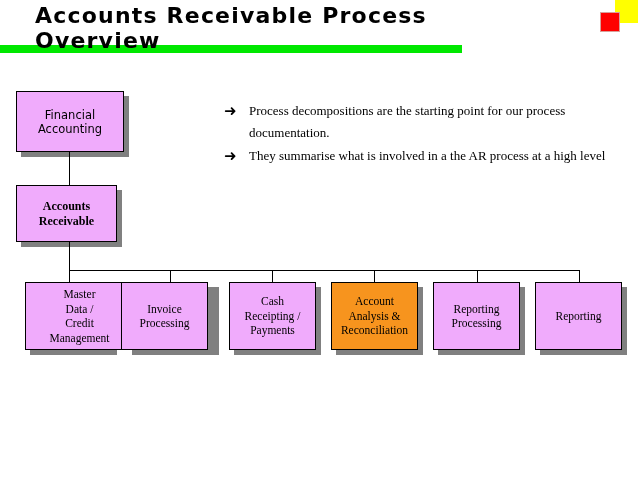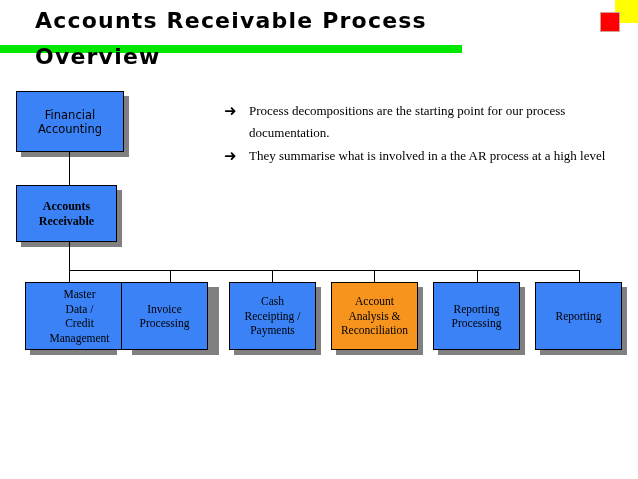--- a/index.html
+++ b/index.html
@@ -39,21 +39,21 @@
     width: 462px; height: 8px;
     background: #00e800;
   }
   #slide-title {
     position: absolute;
     left: 35px; top: 3px;
     width: 560px;
     font-family: "DejaVu Sans", "Liberation Sans", sans-serif;
     font-weight: bold;
     font-size: 22px;
-    line-height: 36px;
+    line-height: 25px;
     letter-spacing: 1.2px;
     color: #000000;
     white-space: pre-line;
   }
 
   
   #bullet-list {
     position: absolute;
     left: 224px; top: 100px;
     width: 400px;
@@ -77,21 +77,21 @@
     font-family: "Liberation Serif", serif;
     font-size: 13px;
     line-height: 22px;
     color: #000000;
   }
 
   
   .node {
     position: absolute;
     box-sizing: border-box;
-    background: #3b82f6;
+    background: #f0abfc;
     border: 1px solid #000000;
     display: flex;
     align-items: center;
     justify-content: center;
     text-align: center;
     color: #000000;
     z-index: 3;
   }
   .node .node-label {
     display: block;

